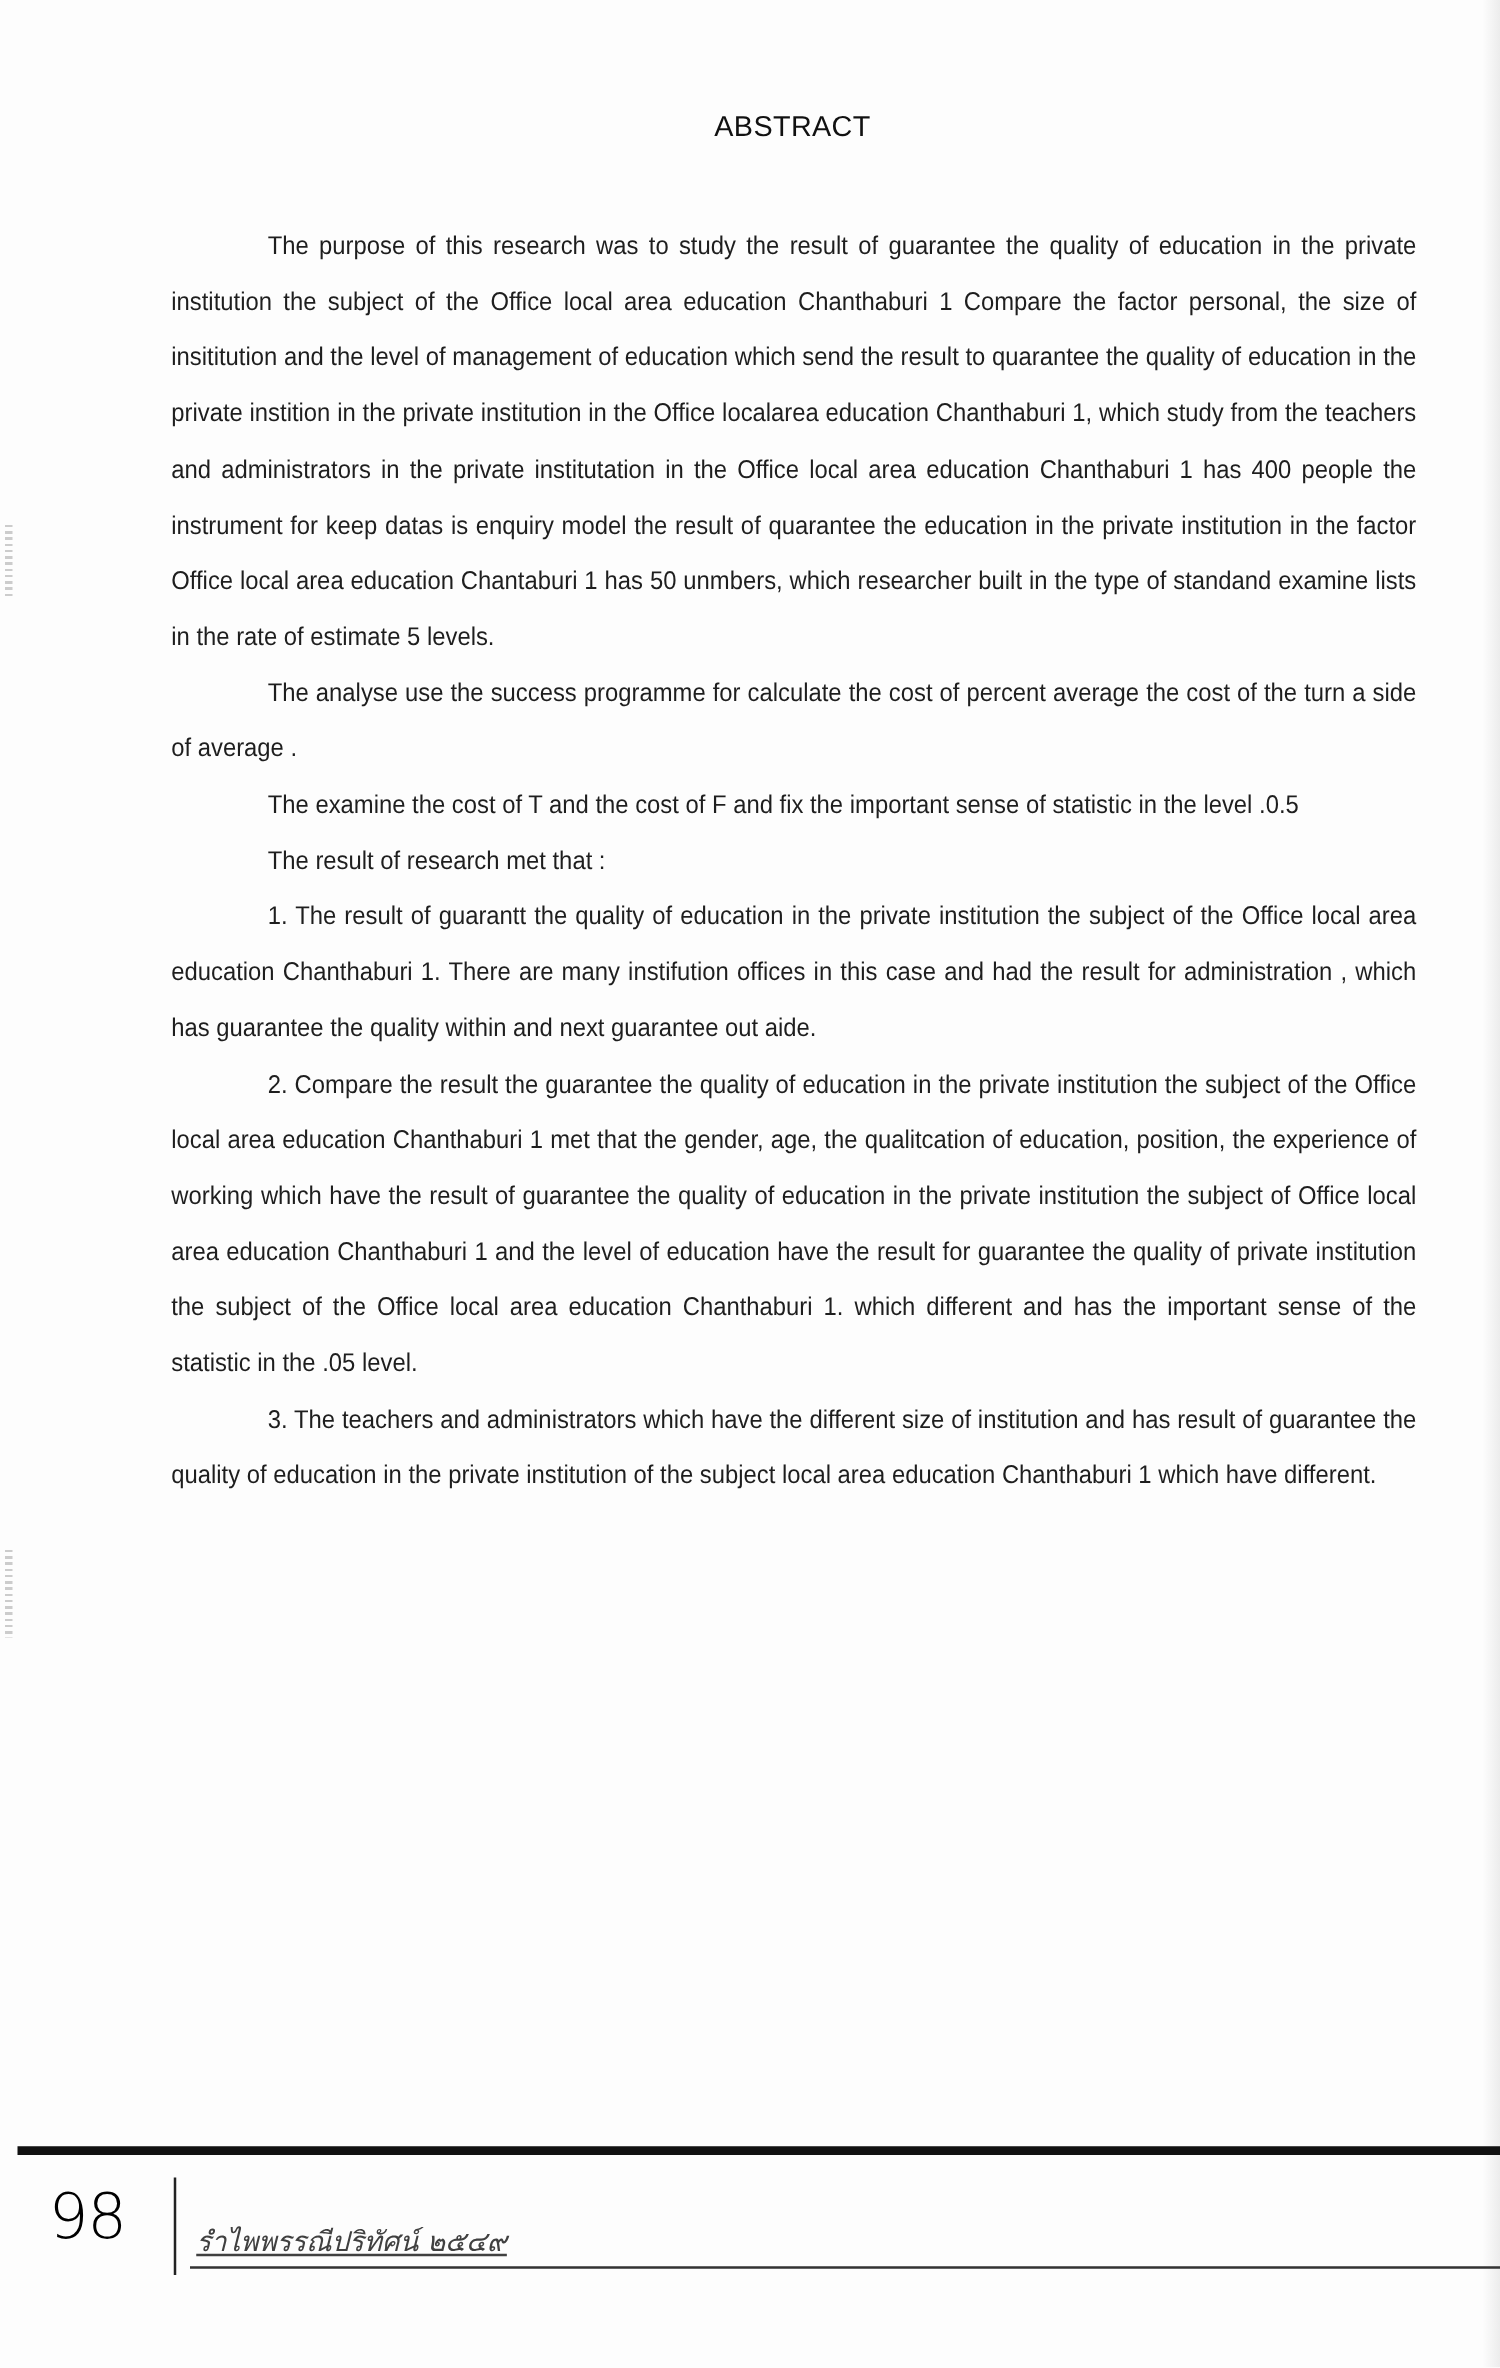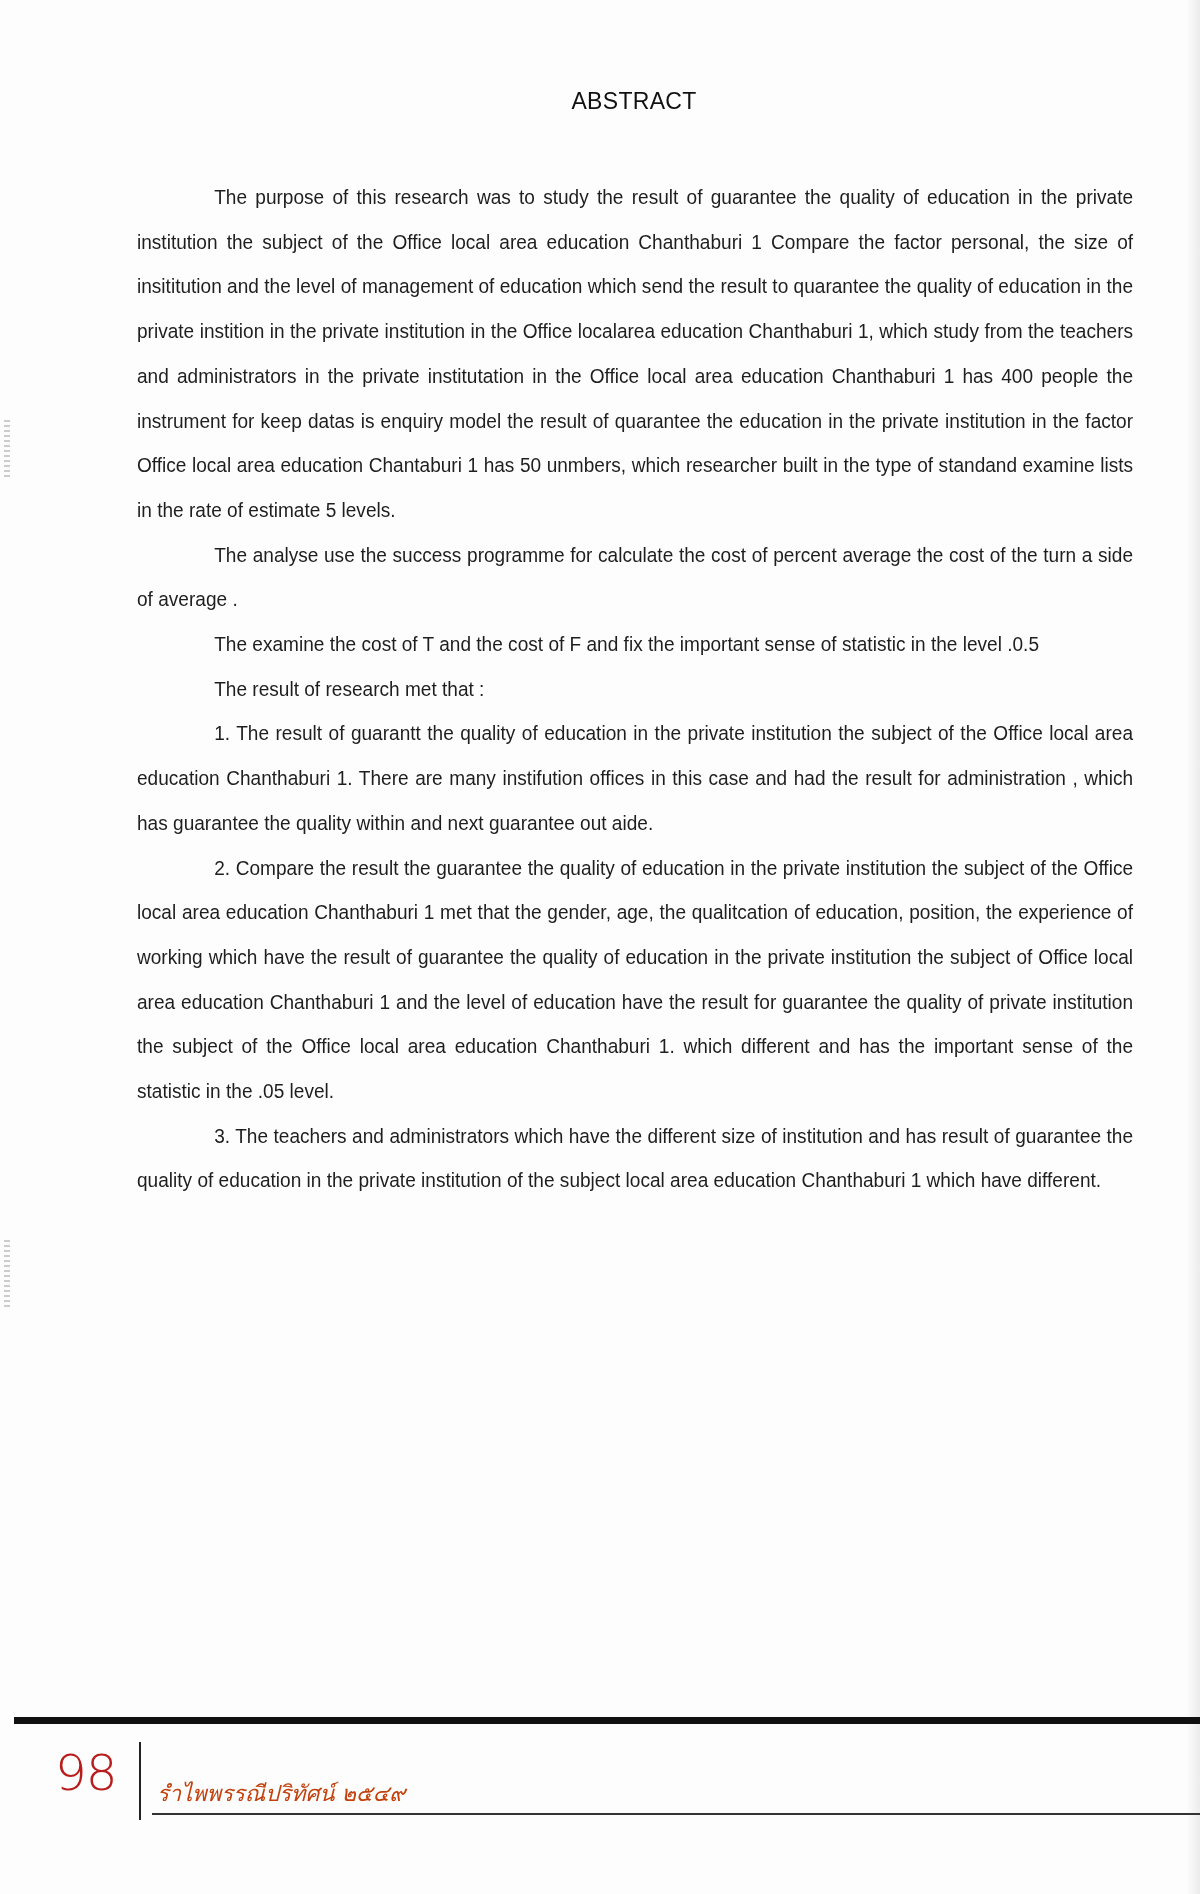--- a/index.html
+++ b/index.html
@@ -31,28 +31,29 @@
   }
   .rule-thin {
     position:absolute; left:152px; right:0; top:1813px; height:2px;
     background:#333;
   }
   .divider {
     position:absolute; left:139px; top:1742px; width:2px; height:78px;
     background:#222;
   }
   .page-number {
-    position:absolute; left:55px; top:1744px;
-    font-size:50px; font-weight:300; color:#b91c1c; letter-spacing:-1px;
+    position:absolute; left:39px; top:1744px;
+    font-size:50px; font-weight:300; color:#000000; letter-spacing:-1px;
     font-family:"DejaVu Sans", sans-serif;
   }
   .journal-name {
     position:absolute; left:157px; top:1776px;
-    font-size:22px; font-style:italic; color:#c2410c;
+    font-size:22px; font-style:italic; color:#404040;
     font-family:"DejaVu Sans", sans-serif;
+    text-decoration:underline;
   }
   .scan-mark {
     position:absolute; left:4px; width:6px; background:repeating-linear-gradient(#ccc 0 2px, transparent 2px 5px);
   }
 </style>
 </head>
 <body>
 
 <div class="page-edge"></div>
 <div class="scan-mark" style="top:420px;height:60px;"></div>

